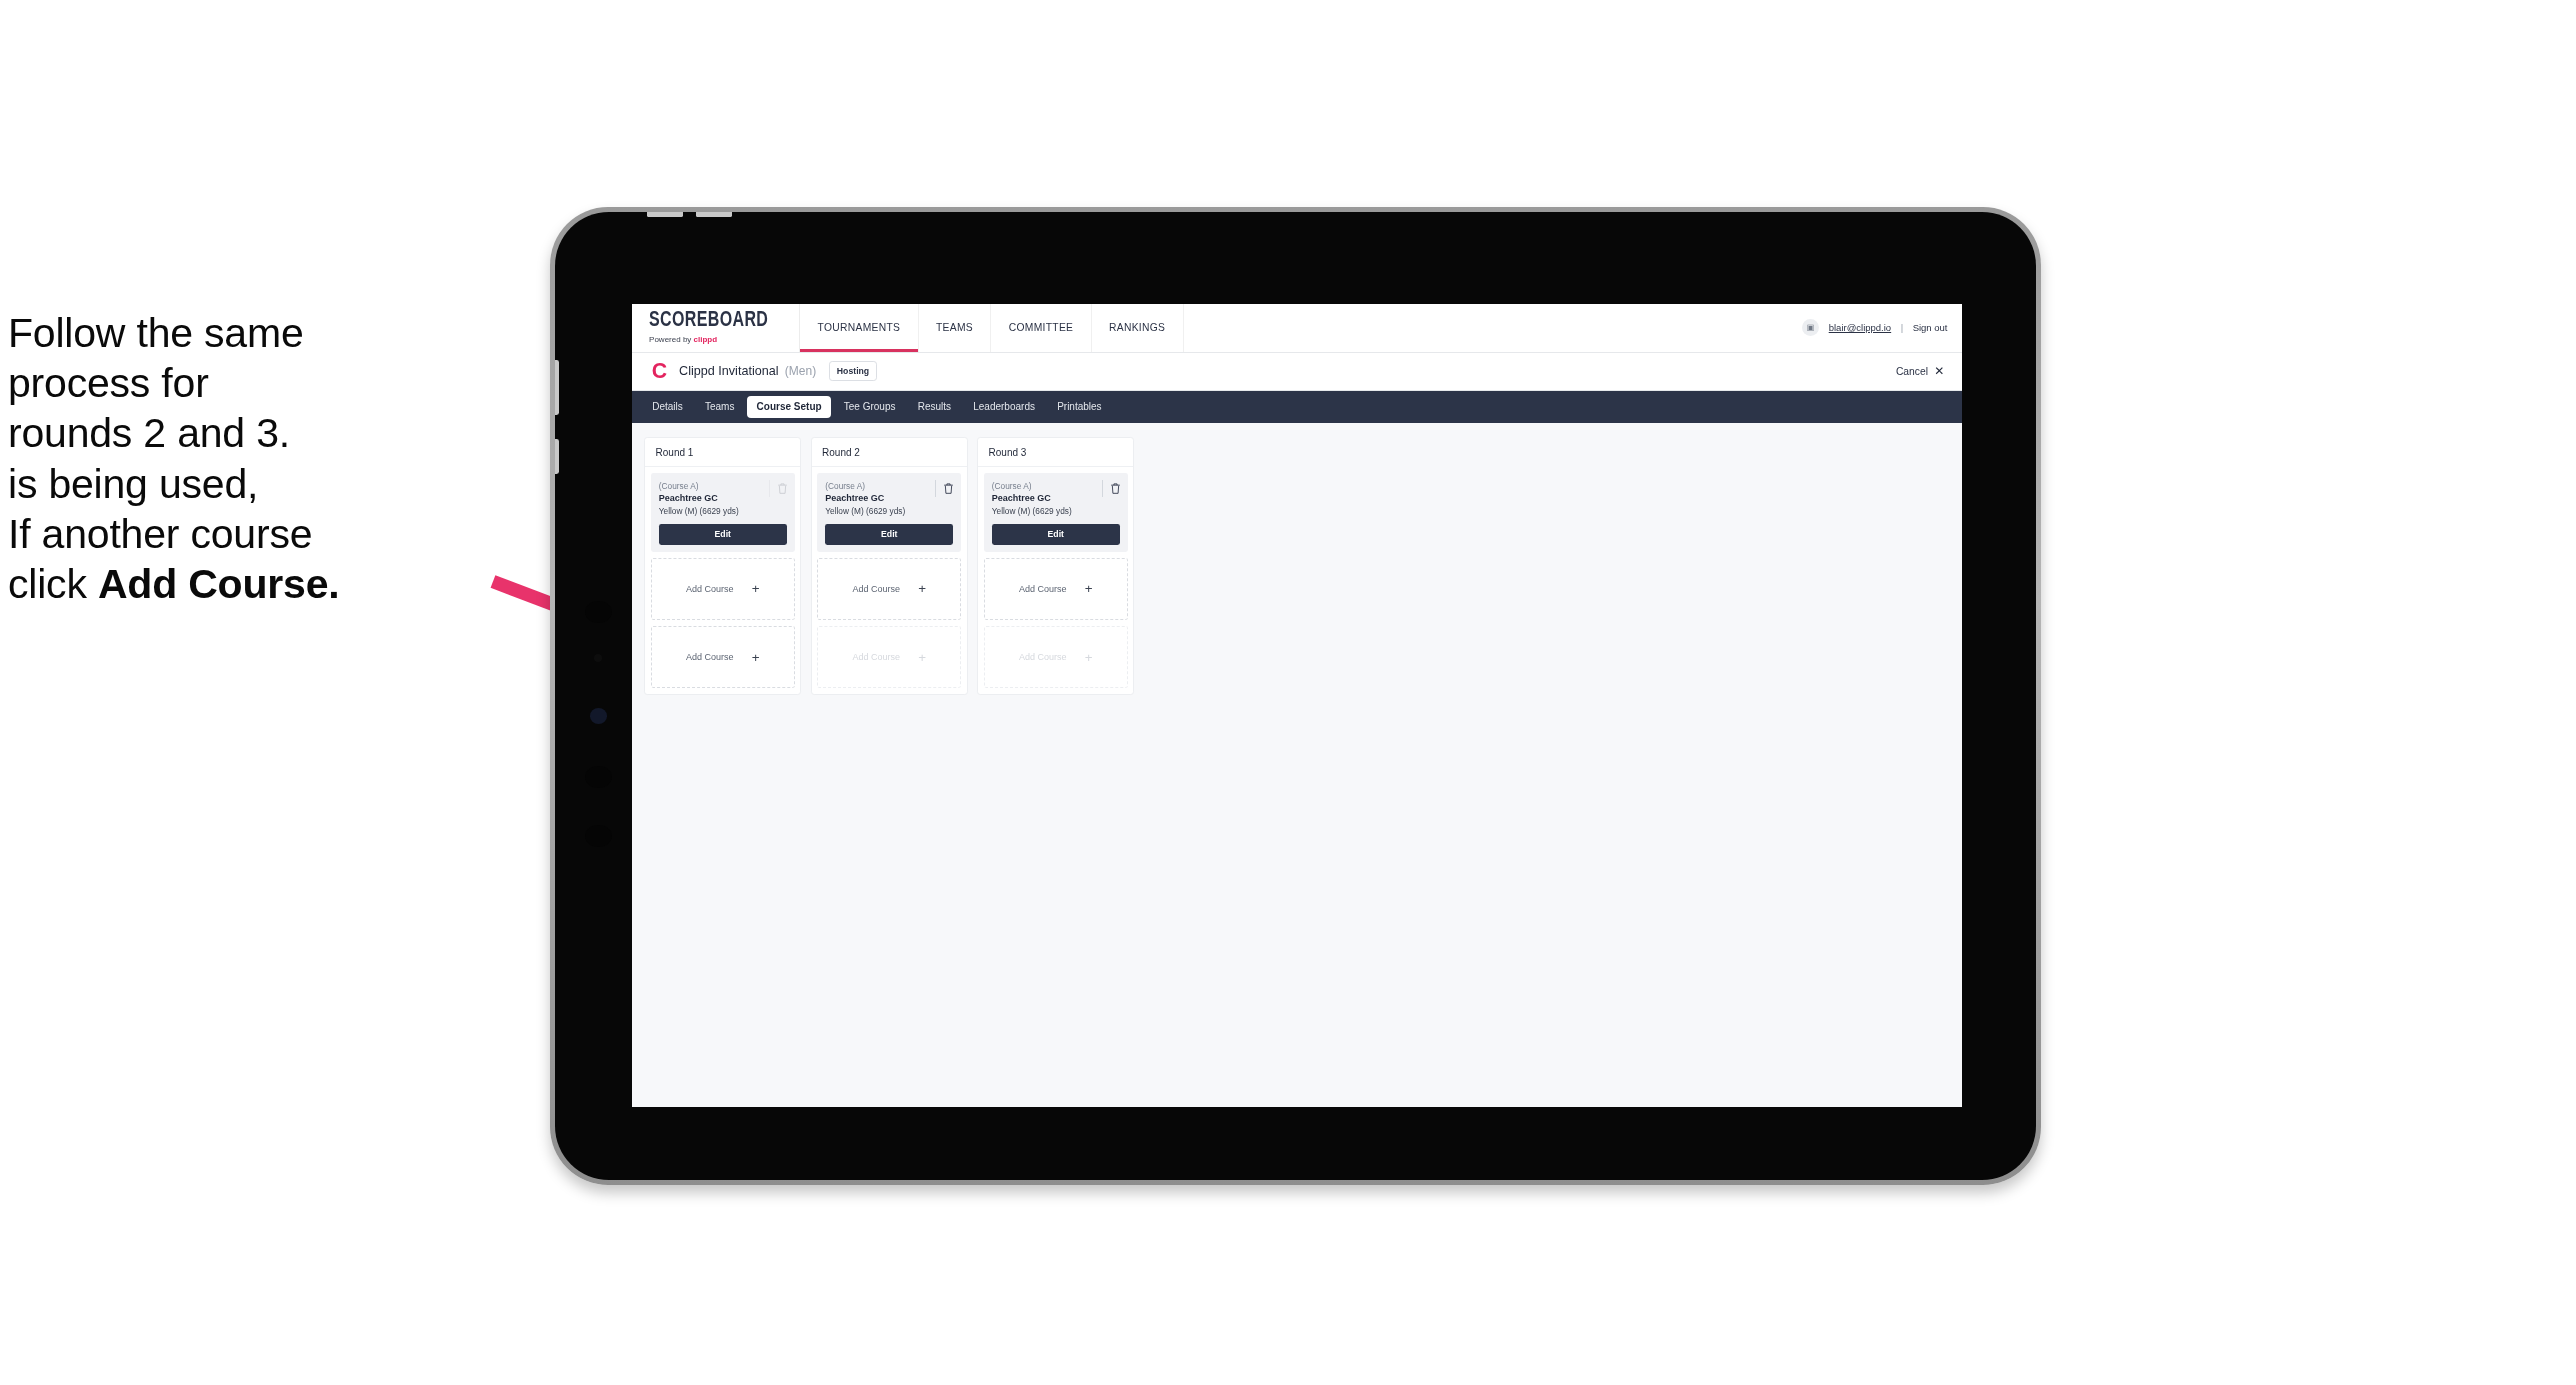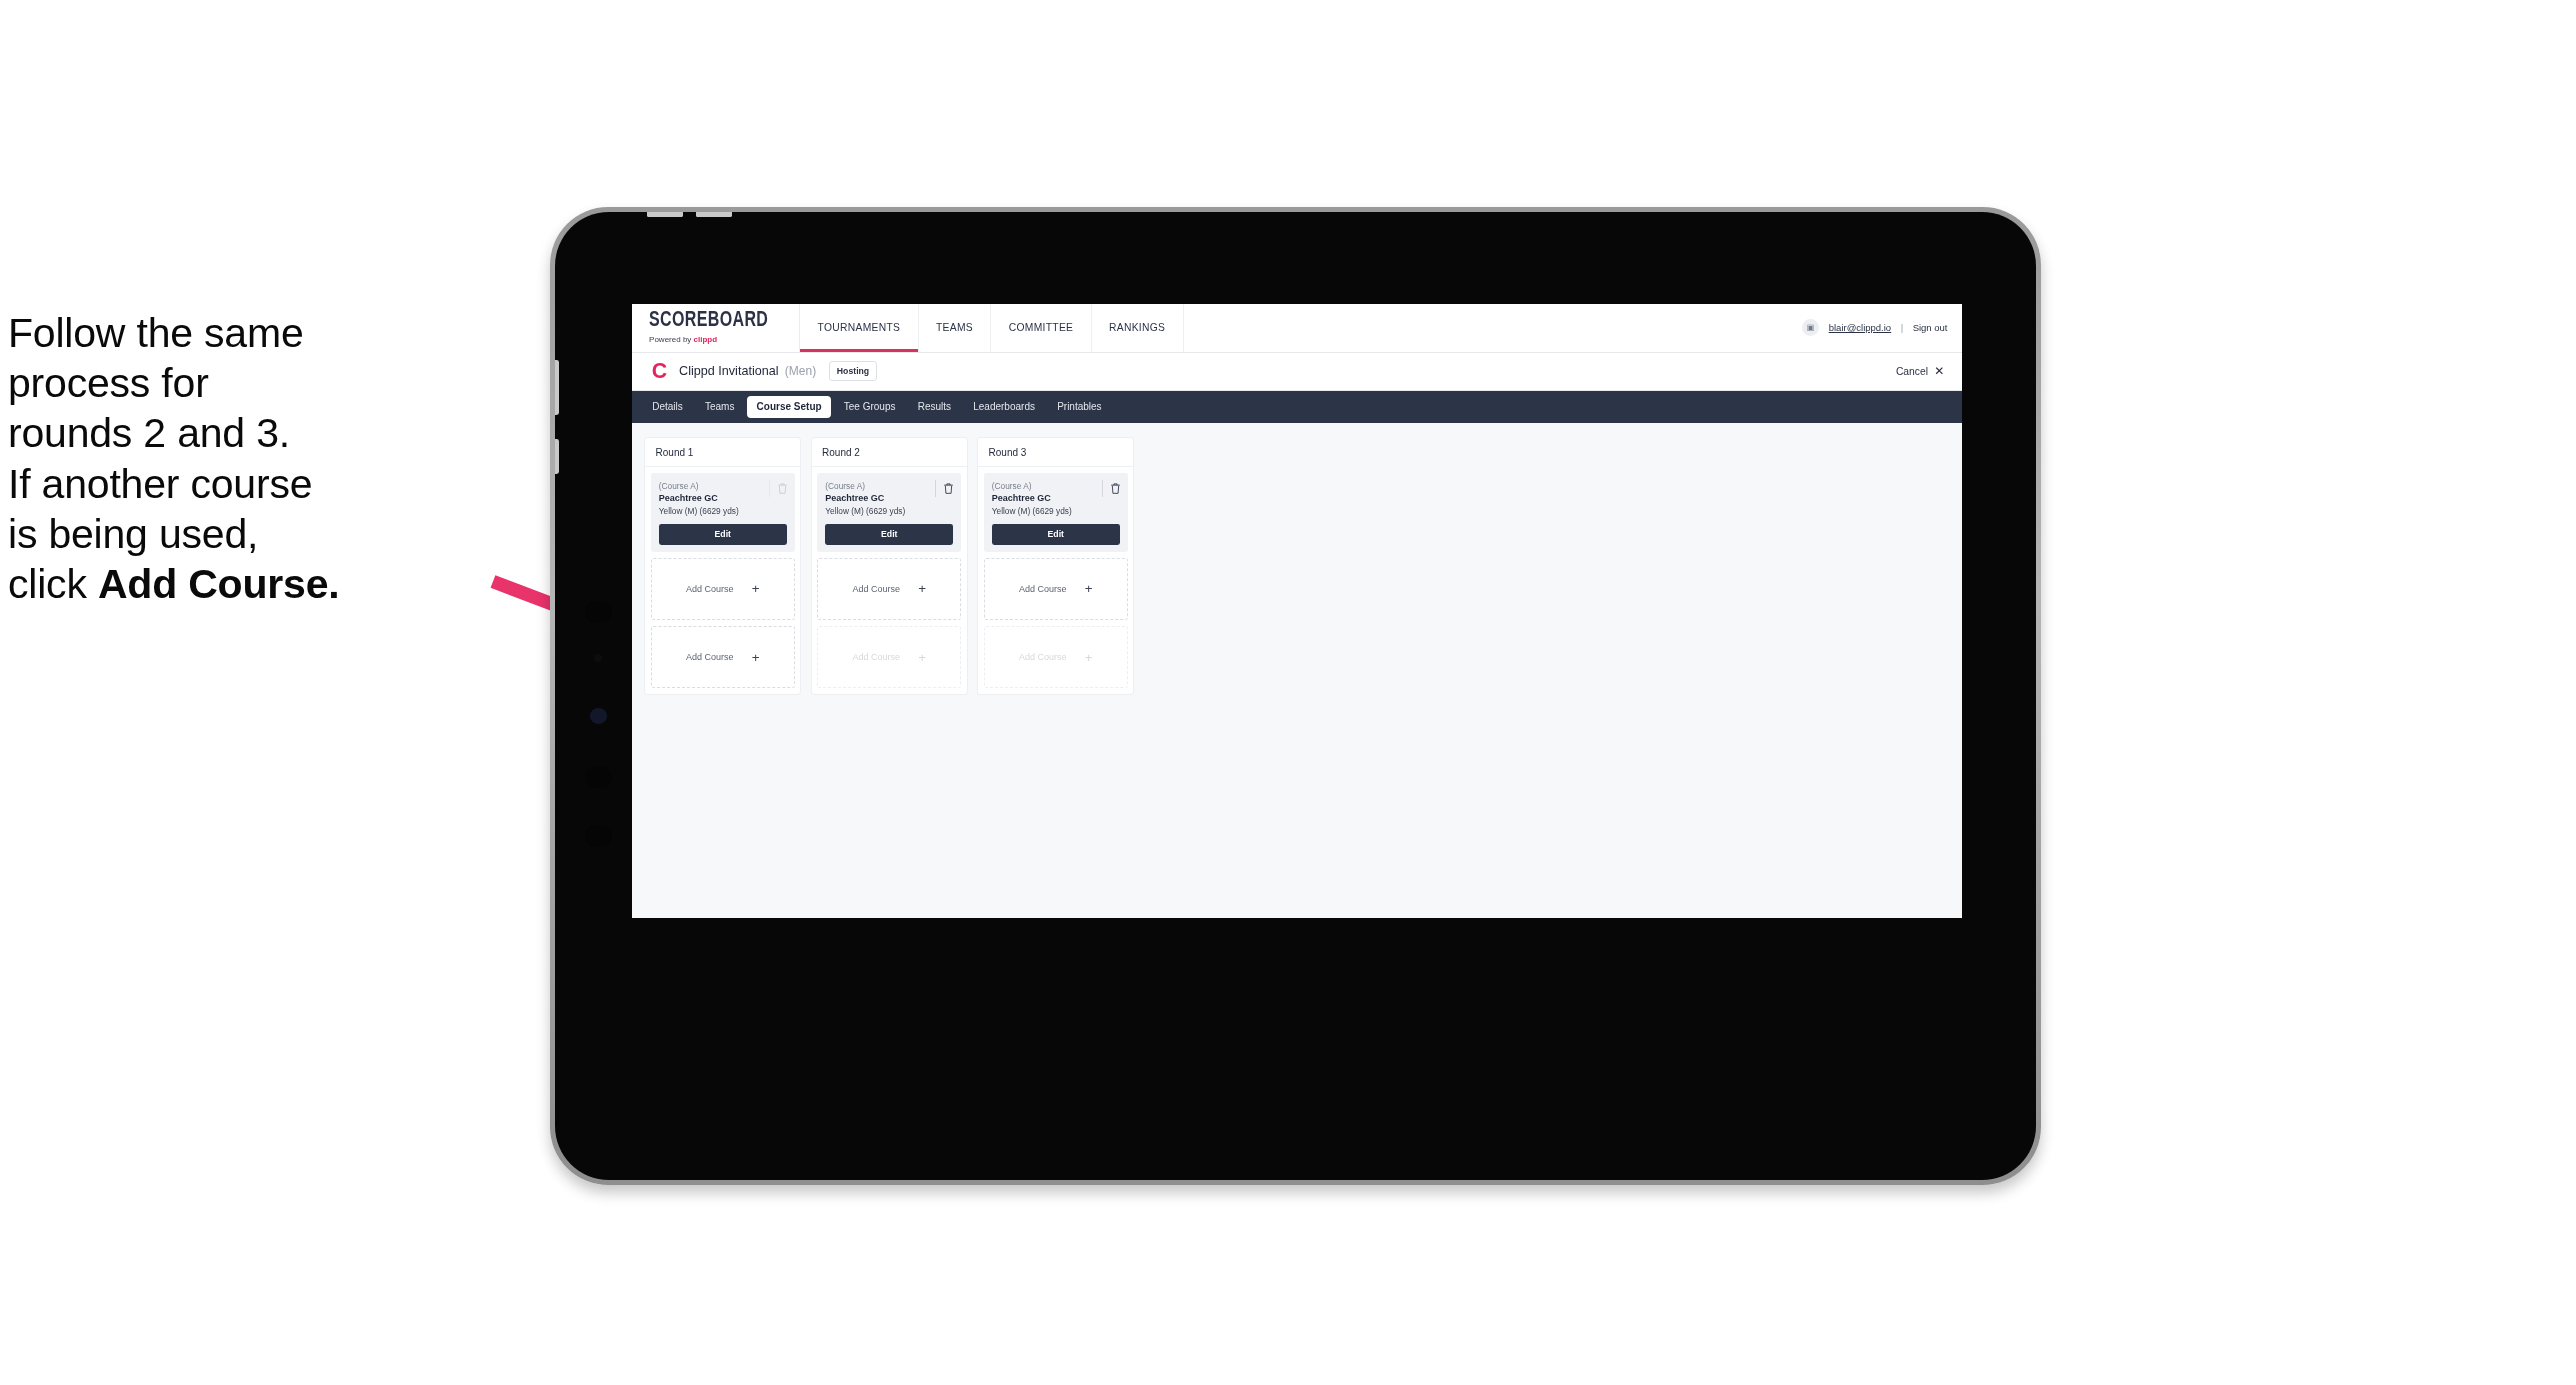--- a/index.html
+++ b/index.html
@@ -59,21 +59,21 @@
   .dot.d1 { left: 30px; top: 389px; width: 27px; height: 22px; }
   .dot.d2 { left: 39px; top: 442px; width: 8.7px; height: 8px; background:#0d0d0d;}
   .dot.d3 { left: 35px; top: 496px; width: 17.4px; height: 16px; background:#12182a; }
   .dot.d4 { left: 30px; top: 554px; width: 27px; height: 22px; }
   .dot.d5 { left: 30px; top: 613px; width: 27px; height: 22px; }
 
   
   .app {
     position: absolute;
     left: 77px; top: 92px;
-    width: 1330px; height: 614px;
+    width: 1330px; height: 803px;
     background: #f7f8fa;
     overflow: hidden;
   }
 
   
   .app-header {
     height: 49px;
     background: #ffffff;
     display: flex; align-items: stretch;
     border-bottom: 0.8px solid #e6e8eb;
@@ -219,22 +219,22 @@
 </style>
 </head>
 <body>
 
 <div id="root">
 
   <div class="annotation">
     <span class="ln">Follow the same</span>
     <span class="ln">process for</span>
     <span class="ln">rounds 2 and 3.</span>
+    <span class="ln">is being used,</span>
     <span class="ln">If another course</span>
-    <span class="ln">is being used,</span>
     <span class="ln"><span>click </span><b>Add Course.</b></span>
   </div>
 
   <svg class="arrow-svg" viewBox="0 0 420 220">
     <path d="M24 36 L330 152" stroke="#e8336b" stroke-width="17" stroke-linecap="butt" fill="none"></path>
     <path d="M360 168 L300 92 L288 160 Z" fill="#e8336b"></path>
   </svg>
 
   <div class="tablet">
     <div class="tablet-screen">

